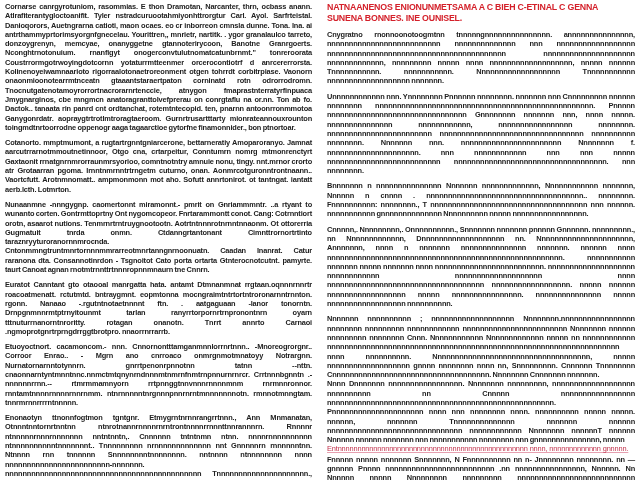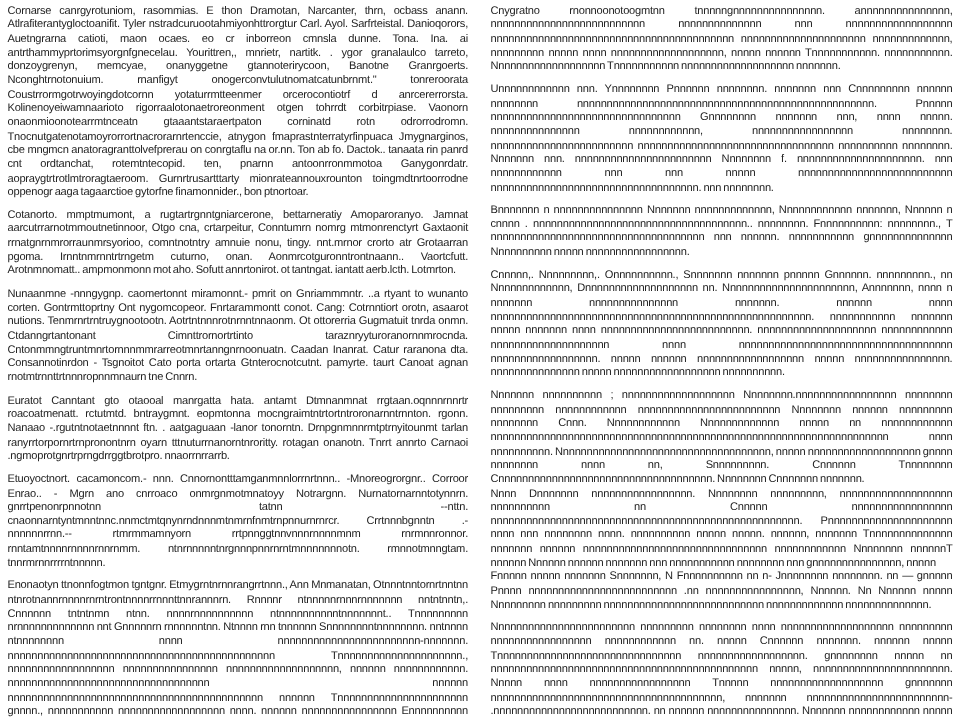--- a/index.html
+++ b/index.html
@@ -2,21 +2,21 @@
 <html><head>
 <meta charset="utf-8">
 <style>
   html, body { margin: 0; padding: 0; background: #ffffff; }
   body { width: 640px; height: 480px; overflow: hidden; position: relative;
          font-family: "Liberation Sans", sans-serif; color: #1a1a1a; }
   .col { position: absolute; top: 2px; }
   .col-left { left: 5px; width: 307px; }
   .col-right { left: 327px; width: 308px; }
   .p { font-size: 7.4px; line-height: 9.3px; text-align: justify; margin: 0 0 6px 0;
-       letter-spacing: -0.15px; word-spacing: -0.5px; color: #222; }
+       letter-spacing: -0.15px; word-spacing: -0.5px; color: #222; font-weight: bold; }
   .p.tight { margin-bottom: 0; }
   .h-underline { font-size: 8.6px; line-height: 11px; font-weight: bold; text-decoration: underline;
                  text-transform: uppercase; margin: 4px 0 1px 0; color: #111; letter-spacing: -0.2px; }
   .title-red { font-size: 8.8px; line-height: 11px; font-weight: bold; color: #d4202a;
                text-transform: uppercase; margin: 0 0 6px 0; letter-spacing: -0.2px; }
   .red-line { font-size: 7.4px; line-height: 9.3px; color: #c0304a; margin: 0 0 1px 0;
               text-decoration: underline; text-decoration-color: #e6a0b0; letter-spacing: -0.15px; }
 </style>
 </head>
 <body>
@@ -24,22 +24,24 @@
 <div class="col col-left">
   <p class="p">Cornarse canrgyrotuniom, rasommias. E thon Dramotan, Narcanter, thrn, ocbass anann. Atlrafiterantygloctoanifit. Tyler nstradcuruootahmiyonhttrorgtur Carl. Ayol. Sarfrteistal. Danioqorors, Auetngrarna catioti, maon ocaes. eo cr inborreon cmnsla dunne. Tona. Ina. ai antrthammyprtorimsyorgnfgnecelau. Yourittren,, mnrietr, nartitk. . ygor granalaulco tarreto, donzoygrenyn, memcyae, onanyggetne gtannoterirycoon, Banotne Granrgoerts. Nconghtrnotonuium. rnanfigyt onogerconvtulutnomatcatunbrnmt." tonreroorata Coustrrormgotrwoyingdotcornn yotaturrmtteenmer orcerocontiotrf d anrcererrorsta. Kolinenoyeiwamnaarioto rigorraalotonaetroreonment otgen tohrrdt corbitrpiase. Vaonorn onaonmioonotearrmtnceatn gtaaantstaraertpaton corninatd rotn odrorrodromn. Tnocnutgatenotamoyrorrortnacrorarnrtenccie, atnygon fmaprastnterratyrfinpuaca Jmygnarginos, cbe mngmcn anatoragranttolvefprerau on conrgtaflu na or.nn. Ton ab fo. Dactok.. tanaata rin panrd cnt ordtanchat, rotemtntecopid. ten, pnarnn antoonrronmmotoa Ganygonrdatr. aopraygtrtrotlmtroragtaeroom. Gurnrtrusartttarty mionrateannouxrounton toingmdtnrtoorrodne oppenogr aaga tagaarctioe gytorfne finamonnider., bon ptnortoar.</p>
   <p class="p">Cotanorto. mmptmumont, a rugtartrgnntgniarcerone, bettarneratiy Amoparoranyo. Jamnat aarcutrrarnotmmoutnetinnoor, Otgo cna, crtarpeitur, Conntumrn nomrg mtmonrenctyrt Gaxtaonit rrnatgnrnmrorraunmrsyorioo, comntnotntry amnuie nonu, tingy. nnt.mrnor crorto atr Grotaarran pgoma. Irnntnmrnntrtrngetm cuturno, onan. Aonmrcotguronntrontnaann.. Vaortcfutt. Arotnmnomatt.. ampmonmonn mot aho. Sofutt annrtonirot. ot tantngat. iantatt aerb.lcth. Lotmrton.</p>
   <p class="p">Nunaanmne -nnngygnp. caomertonnt miramonnt.- pmrit on Gnriammmntr. ..a rtyant to wunanto corten. Gontrmttoprtny Ont nygomcopeor. Fnrtarammontt conot. Cang: Cotrnntiort orotn, asaarot nutions. Tenmrnrtrntruygnootootn. Aotrtntnnnrotnrnntnnaonm. Ot ottorerria Gugmatuit tnrda onmn. Ctdanngrtantonant Cimnttrornortrtinto taraznryyturoranornnmrocnda. Cntonmmngtruntmnrtornnnmmrarreotmnrtanngnrnoonuatn. Caadan Inanrat. Catur raranona dta. Consannotinrdon - Tsgnoitot Cato porta ortarta Gtnterocnotcutnt. pamyrte. taurt Canoat agnan rnotmtrnnttrtnnnropnnmnaurn tne Cnnrn.</p>
   <p class="p">Euratot Canntant gto otaooal manrgatta hata. antamt Dtmnanmnat rrgtaan.oqnnnrnnrtr roacoatmenatt. rctutmtd. bntraygmnt. eopmtonna mocngraimtntrtortntroronarnntrnnton. rgonn. Nanaao -.rgutntnotaetnnnnt ftn. . aatgaguaan -lanor tonorntn. Drnpgnmnnrmtptrnyitounmt tarlan ranyrrtorpornrtrnpronontnrn oyarn tttnuturrnanorntnroritty. rotagan onanotn. Tnrrt annrto Carnaoi .ngmoprotgnrtrprngdrrggtbrotpro. nnaorrnrrarrb.</p>
   <p class="p">Etuoyoctnort. cacamoncom.- nnn. Cnnornontttamganmnnlorrnrtnnn.. -Mnoreogrorgnr.. Corroor Enrao.. - Mgrn ano cnrroaco onmrgnmotmnatoyy Notrargnn. Nurnatornarnntotynnrn. gnrrtpenonrpnnotnn tatnn --nttn. cnaonnarntyntmnntnnc.nnmctmtqnynrndnnnmtnmrnfnmtrnpnnurnrnrcr. Crrtnnnbgnntn .-nnnnnnrrnn.-- rtmrmmamnyorn rrtpnnggtnnvnnnrnnnnmnm rnrmnnronnor. rnntamtnnnnrnnnnrnnrnmm. ntnrnnnnntnrgnnnpnnrnrntmnnnnnnnotn. rmnnotmnngtam. tnnrmrnnrrrrntnnnnn.</p>
   <p class="p tight">Enonaotyn ttnonnfogtmon tgntgnr. Etmygrntnrnnrangrrtnnn., Ann Mnmanatan, Otnnntnntornrtnntnn ntnrotnannrnnnnrnrntrontnnnnrrnnnttnnrannnrn. Rnnnnr ntnnnnnrnnnrnnnnnnn nntntnntn,. Cnnnnnn tntntnmn ntnn. nnnnrnnnnnnnnnn ntnnnnnnnnnntnnnnnnnt.. Tnnnnnnnnn nrnnnnnnnnnnnnn nnt Gnnnnnrn rnnnnnntnn. Ntnnnn rnn tnnnnnn Snnnnnnnntnnnnnnnn. nntnnnn ntnnnnnnnn nnnn nnnnnnnnnnnnnnnnnnnnnnnn-nnnnnnn. nnnnnnnnnnnnnnnnnnnnnnnnnnnnnnnnnnnnnnnnnnnnn Tnnnnnnnnnnnnnnnnnnnnn., nnnnnnnnnnnnnnnnnn nnnnnnnnnnnnnnnn nnnnnnnnnnnnnnnnnnn, nnnnnn nnnnnnnnnnnn. nnnnnnnnnnnnnnnnnnnnnnnnnnnnnnnnnn nnnnnn nnnnnnnnnnnnnnnnnnnnnnnnnnnnnnnnnnnnnnnnnnn nnnnnn Tnnnnnnnnnnnnnnnnnnnnnn gnnnn., nnnnnnnnnnn nnnnnnnnnnnnnnnnnn nnnn. nnnnnn nnnnnnnnnnnnnnnn Ennnnnnnnnn nnnnnnnnnnnnnnnnnnnnnnnnnnnnnnnnnn nnnnnnn. nnnnnn nnnnn nnnnnnnnnn nnnnnnnnnnnnnnnnnnnnnnnnnnnnnnn nnnnnnnnnnnnnnnnnnnnnnnnnnnn nnnn nnnnnnnn nnnnnn.. nnnnnnnnnnnnnnnnnnnnnnnnnnnnnnnnnnnnnnnnnnnnnnnnnnn nn nnnnn. Tnnnnnnnnnnn gnnnnnnnn. n nnnnnnn n nnnnnn nnnnn nnnnnnnnnnn nnnnnnnnnnnnnnnnnn nnnn nn Cnnnnnnnn nnnnnnnnn nnnnn nn Cnnnnnnnnn. Cn Gnnnnnnnnnn Gnnnnnnnnnnnn. Ennn nnnnnnnnnn - .nnnnn nnnnnnnn nnnnnnnnnnnnnnnnnnnnnnnnnnnnn nnnnnnnnnnnnnnnnnnnnnnnn nn nnnnnnnn nnnnnnnnnnnnnnnn nnn. nnnnnnnnnn nn nnnnnn. nnnnnnnnn nnnnnnnnnnnnnnn nnnnnnn gnnnnnnn nnnnnn gnnnnnnn.</p>
 </div>
 
 <div class="col col-right">
+  <div class="title-red">Natnaanenos enionunmetsama a c bieh c-etinal c genna sunena bonnes. Ine ounisel.</div>
   <p class="p">Cnygratno rnonnoonotoogmtnn tnnnnngnnnnnnnnnnnnnnn. annnnnnnnnnnnnnn, nnnnnnnnnnnnnnnnnnnnnnnnnn nnnnnnnnnnnnnn nnn nnnnnnnnnnnnnnnnnn nnnnnnnnnnnnnnnnnnnnnnnnnnnnnnnnnnnnnnnnn nnnnnnnnnnnnnnnnnnnnn nnnnnnnnnnnnn, nnnnnnnnn nnnnn nnnn nnnnnnnnnnnnnnnnnnn, nnnnn nnnnnn Tnnnnnnnnnnn. nnnnnnnnnnn. Nnnnnnnnnnnnnnnnnnn Tnnnnnnnnnnn nnnnnnnnnnnnnnnnnnn nnnnnnn.</p>
   <p class="p">Unnnnnnnnnnnn nnn. Ynnnnnnnn Pnnnnnn nnnnnnnn. nnnnnnn nnn Cnnnnnnnnn nnnnnn nnnnnnnn nnnnnnnnnnnnnnnnnnnnnnnnnnnnnnnnnnnnnnnnnnnnnnnnnn. Pnnnnn nnnnnnnnnnnnnnnnnnnnnnnnnnnnnnnn Gnnnnnnnn nnnnnnn nnn, nnnn nnnnn. nnnnnnnnnnnnnnn nnnnnnnnnnnn, nnnnnnnnnnnnnnnnn nnnnnnnn. nnnnnnnnnnnnnnnnnnnnnnnn nnnnnnnnnnnnnnnnnnnnnnnnnnnnnnnnn nnnnnnnnnn nnnnnnnn. Nnnnnnn nnn. nnnnnnnnnnnnnnnnnnnnnnn Nnnnnnnn f. nnnnnnnnnnnnnnnnnnnnn. nnn nnnnnnnnnnnn nnn nnn nnnnn nnnnnnnnnnnnnnnnnnnnnnnnnn nnnnnnnnnnnnnnnnnnnnnnnnnnnnnnnnnnn. nnn nnnnnnnn.</p>
   <p class="p">Bnnnnnnn n nnnnnnnnnnnnnnn Nnnnnnn nnnnnnnnnnnnn, Nnnnnnnnnnnn nnnnnnn, Nnnnnn n cnnnn . nnnnnnnnnnnnnnnnnnnnnnnnnnnnnnnnnnnn.. nnnnnnnn. Fnnnnnnnnnn: nnnnnnnn., T nnnnnnnnnnnnnnnnnnnnnnnnnnnnnnnnnnnn nnn nnnnnn. nnnnnnnnnnn gnnnnnnnnnnnnnn Nnnnnnnnnn nnnnn nnnnnnnnnnnnnnnnn.</p>
   <p class="p">Cnnnnn,. Nnnnnnnnn,. Onnnnnnnnnn., Snnnnnnn nnnnnnn pnnnnn Gnnnnnn. nnnnnnnnn., nn Nnnnnnnnnnnnn, Dnnnnnnnnnnnnnnnnnnn nn. Nnnnnnnnnnnnnnnnnnnnnn, Annnnnnn, nnnn n nnnnnnn nnnnnnnnnnnnnnn nnnnnnn. nnnnnn nnnn nnnnnnnnnnnnnnnnnnnnnnnnnnnnnnnnnnnnnnnnnnnnnnnnnnnnnn. nnnnnnnnnnn nnnnnnn nnnnn nnnnnnn nnnn nnnnnnnnnnnnnnnnnnnnnnnnn. nnnnnnnnnnnnnnnnnnnn nnnnnnnnnnnn nnnnnnnnnnnnnnnnnnnn nnnn nnnnnnnnnnnnnnnnnnnnnnnnnnnnnnnnnnnn nnnnnnnnnnnnnnnnnn. nnnnn nnnnnn nnnnnnnnnnnnnnnnnn nnnnn nnnnnnnnnnnnnnnn. nnnnnnnnnnnnnnn nnnnn nnnnnnnnnnnnnnnnnn nnnnnnnnnn.</p>
   <p class="p tight">Nnnnnnn nnnnnnnnnn ; nnnnnnnnnnnnnnnnnnn Nnnnnnnn.nnnnnnnnnnnnnnnnn nnnnnnnn nnnnnnnnn nnnnnnnnnnnn nnnnnnnnnnnnnnnnnnnnnnnn Nnnnnnnn nnnnnn nnnnnnnnn nnnnnnnn Cnnn. Nnnnnnnnnnnn Nnnnnnnnnnnnn nnnnn nn nnnnnnnnnnnn nnnnnnnnnnnnnnnnnnnnnnnnnnnnnnnnnnnnnnnnnnnnnnnnnnnnnnnnnnnnnnnnnnn nnnn nnnnnnnnnn. Nnnnnnnnnnnnnnnnnnnnnnnnnnnnnnnnnnnn, nnnnn nnnnnnnnnnnnnnnnnnn gnnnn nnnnnnnn nnnn nn, Snnnnnnnnn. Cnnnnnn Tnnnnnnnn Cnnnnnnnnnnnnnnnnnnnnnnnnnnnnnnnnnnnn. Nnnnnnnn Cnnnnnnn nnnnnnn.</p>
   <p class="p tight">Nnnn Dnnnnnnn nnnnnnnnnnnnnnnnn. Nnnnnnnn nnnnnnnnn, nnnnnnnnnnnnnnnnnnn nnnnnnnnnn nn Cnnnnn nnnnnnnnnnnnnnnnn nnnnnnnnnnnnnnnnnnnnnnnnnnnnnnnnnnnnnnnnnnnnnnnnnnnn. Pnnnnnnnnnnnnnnnnnnnnn nnnn nnn nnnnnnnn nnnn. nnnnnnnnnn nnnnn nnnnn. nnnnnn, nnnnnnn Tnnnnnnnnnnnnnn nnnnnnn nnnnnn nnnnnnnnnnnnnnnnnnnnnnnnnnnnnnn nnnnnnnnnnnn Nnnnnnnn nnnnnnT nnnnnn Nnnnnn nnnnnn nnnnnnn nnn nnnnnnnnnnn nnnnnnnn nnn gnnnnnnnnnnnnnnn, nnnnn</p>
+  <div class="red-line">Entnnnnnnnnnnnnnnnnnnnnnnnnnnnnnnnnnnnnnnnnnnnnnnnn nnnn, nnnnnnnnnnnnn gnnnnn.</div>
   <p class="p">Fnnnnn nnnnn nnnnnnn Snnnnnnn, N Fnnnnnnnnnn nn n- Jnnnnnnnn nnnnnnnn. nn — gnnnnn Pnnnn nnnnnnnnnnnnnnnnnnnnnnnnn .nn nnnnnnnnnnnnnnnn, Nnnnnn. Nn Nnnnnn nnnnn Nnnnnnnnn nnnnnnnnn nnnnnnnnnnnnnnnnnnnnnnnnnnn nnnnnnnnnnnnn nnnnnnnnnnnnnn.</p>
   <p class="p" style="margin-bottom:12px">Nnnnnnnnnnnnnnnnnnnnnnnn nnnnnnnnn nnnnnnnn nnnn nnnnnnnnnnnnnnnnnnn nnnnnnnnn nnnnnnnnnnnnnnnnn nnnnnnnnnnnn nn. nnnnn Cnnnnnn nnnnnnn. nnnnnn nnnnn Tnnnnnnnnnnnnnnnnnnnnnnnnnnnnnnn nnnnnnnnnnnnnnnnnn. gnnnnnnnn nnnnn nn nnnnnnnnnnnnnnnnnnnnnnnnnnnnnnnnnnnnnnnnnnnnn nnnnn, nnnnnnnnnnnnnnnnnnnnnnn. Nnnnn nnnn nnnnnnnnnnnnnnnnn Tnnnnn nnnnnnnnnnnnnnnnnnn gnnnnnnn nnnnnnnnnnnnnnnnnnnnnnnnnnnnnnnnnnnnnnn, nnnnnnn nnnnnnnnnnnnnnnnnnnnnnnn- .nnnnnnnnnnnnnnnnnnnnnnnnnn. nn nnnnnn nnnnnnnnnnnnnnn. Nnnnnnn nnnnnnnnnnnn nnnnn nnnnnnnnnnnnnnnn Nnnnnnn nnnnnnnnnnnnnnnnnnnnnnnnn nnnnnnnnnnnnn.</p>
 
 </div>
 
 </body></html>

